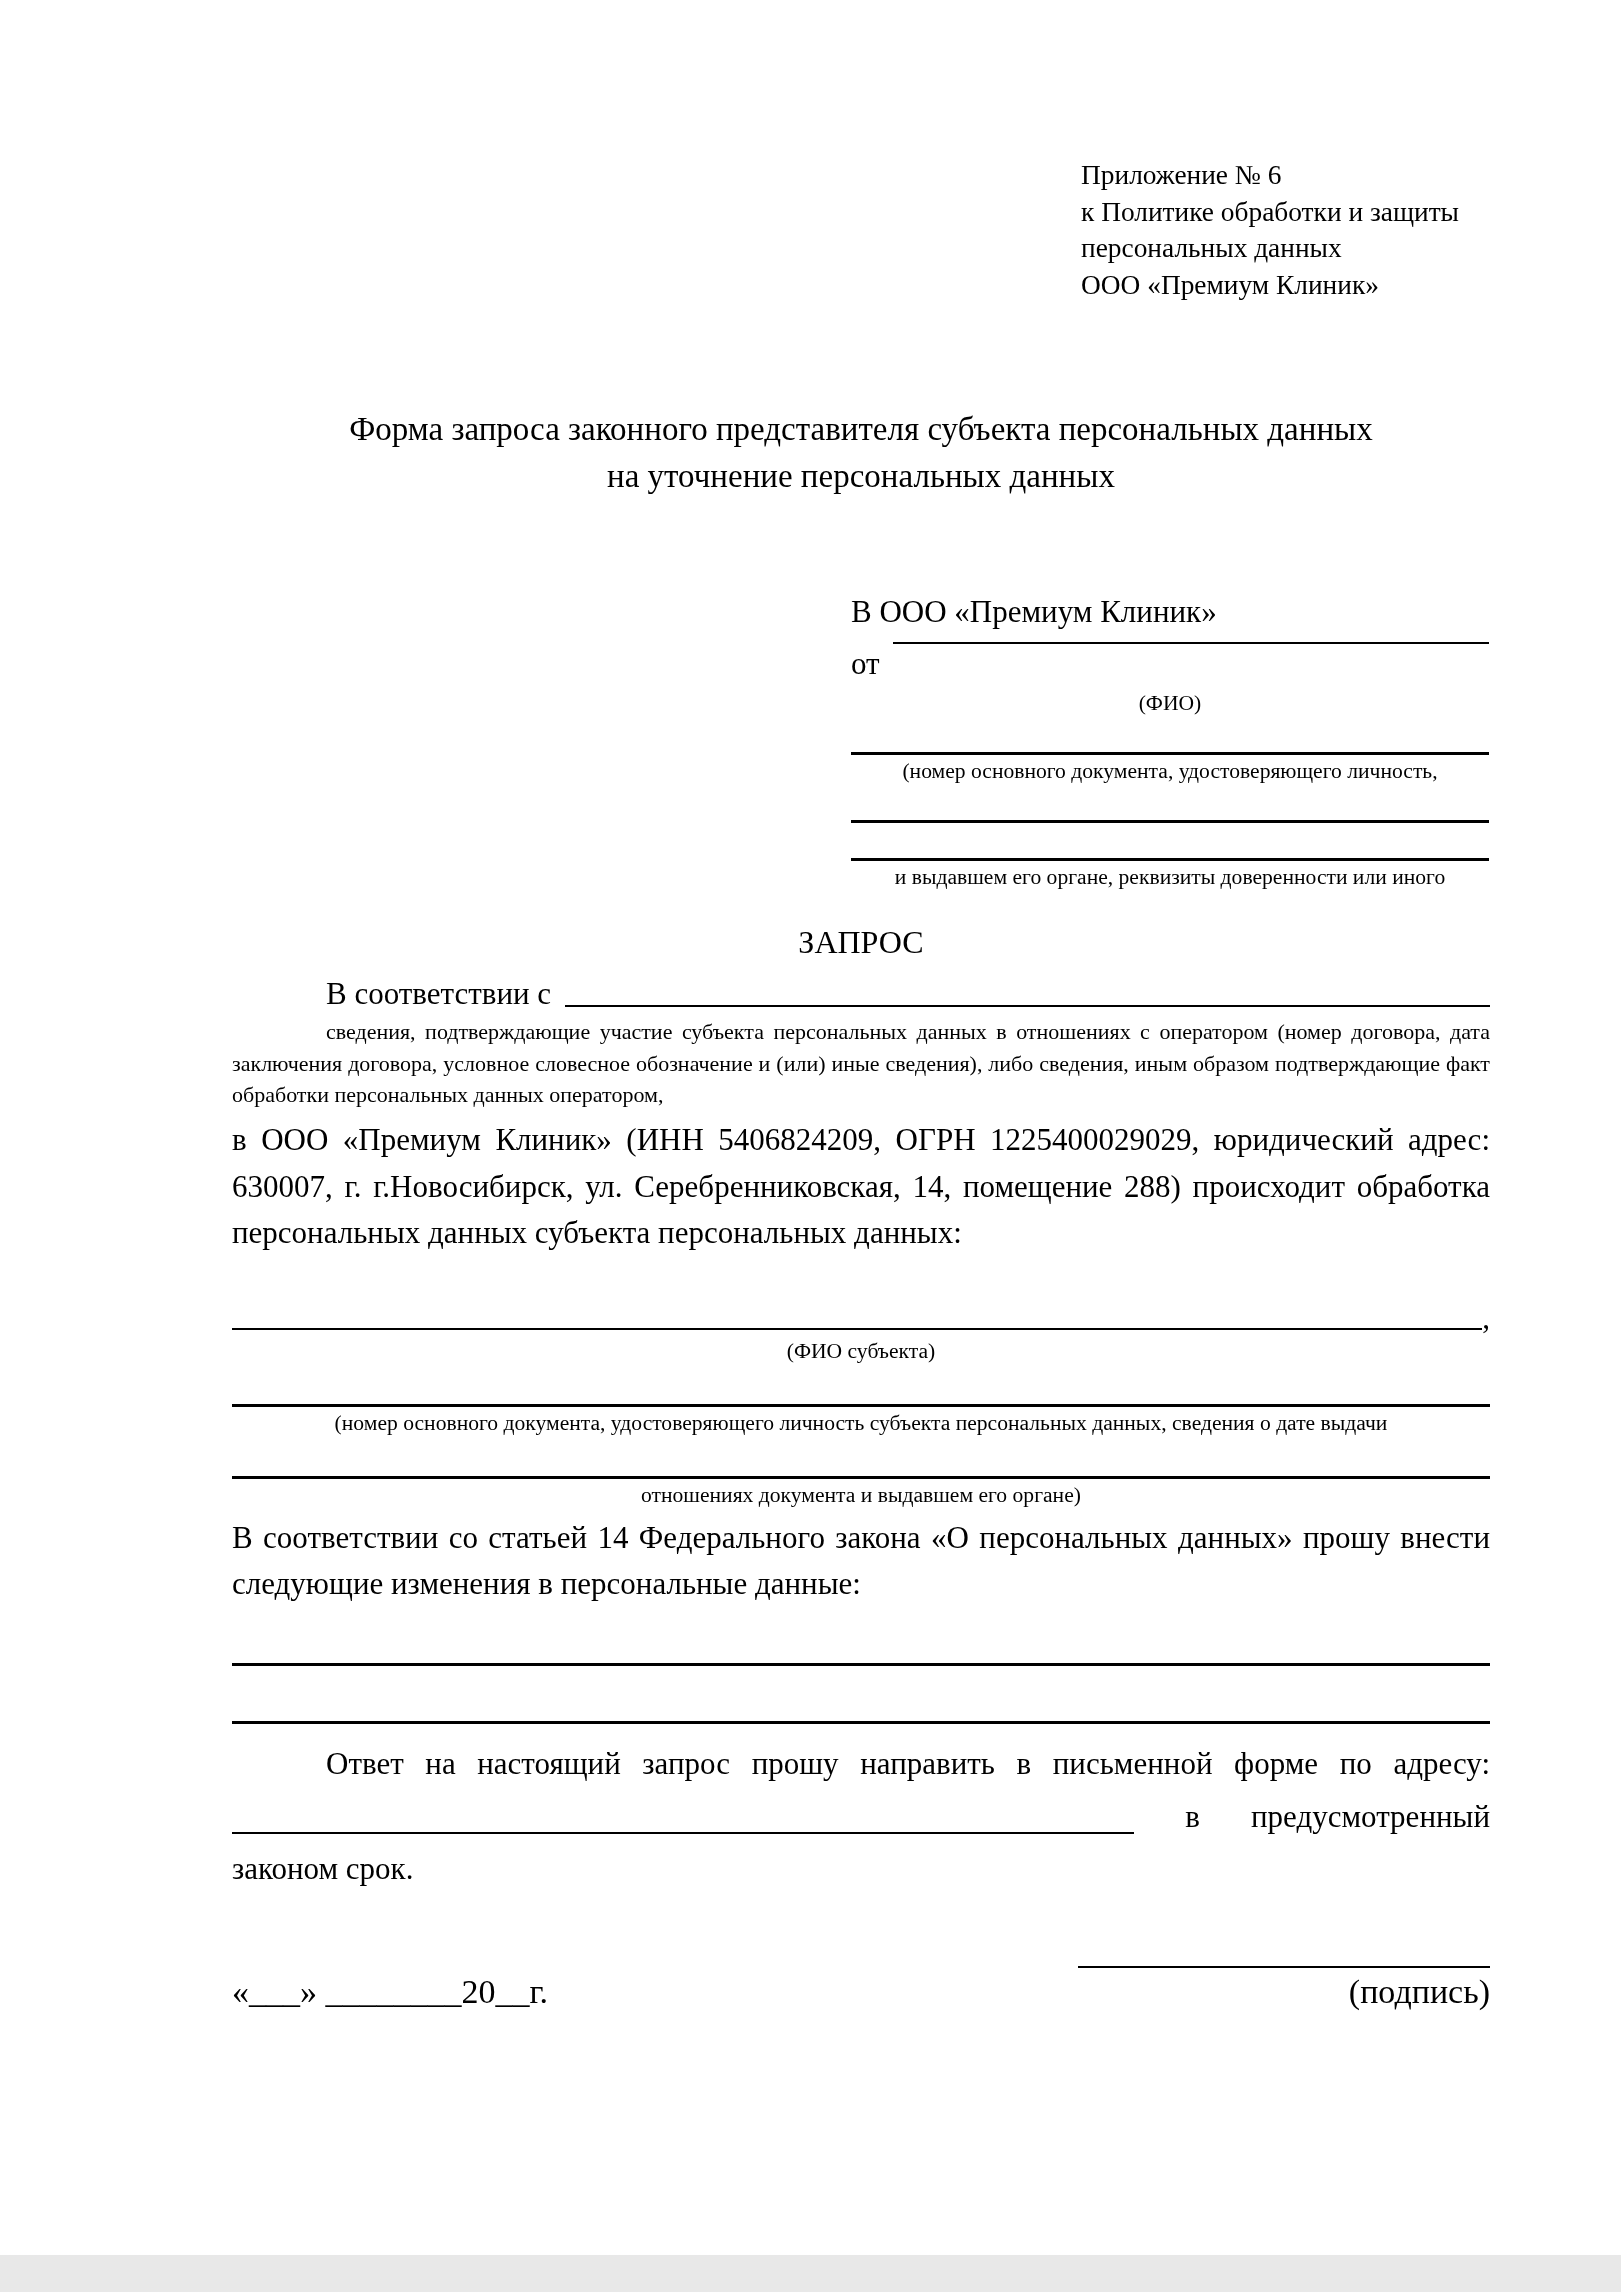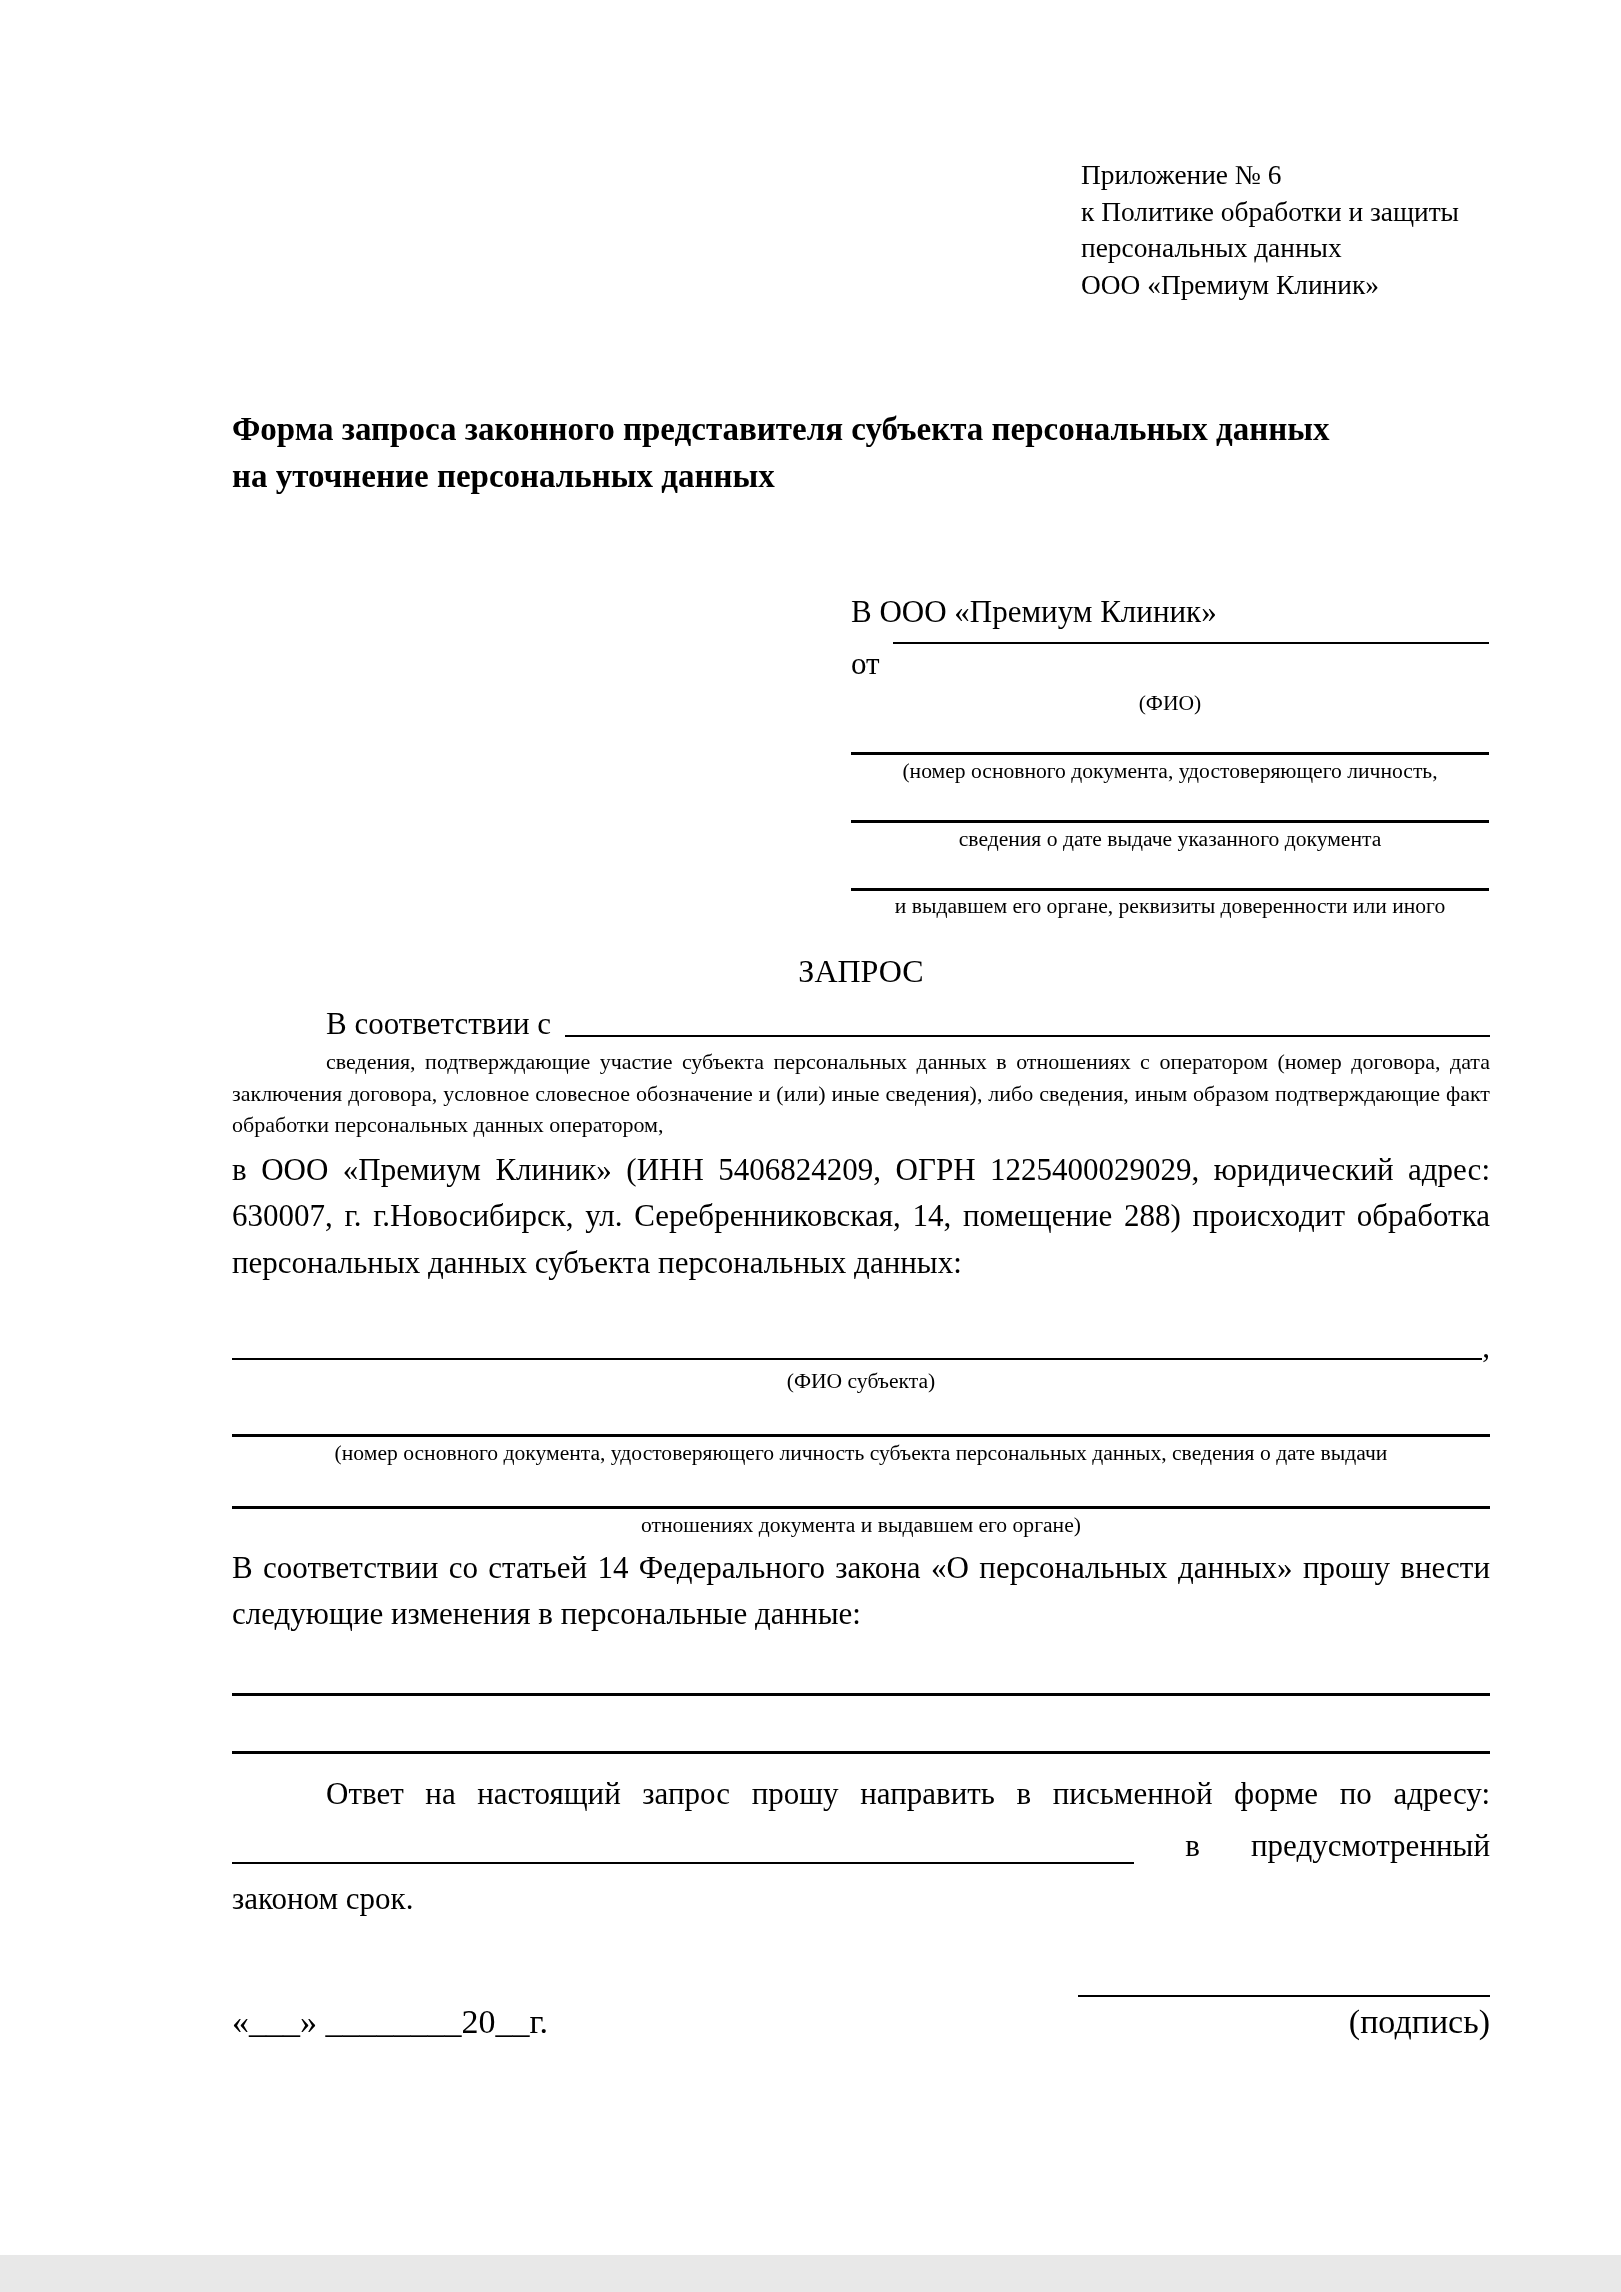--- a/index.html
+++ b/index.html
@@ -9,21 +9,21 @@
     color:#000;
     font-family:"Liberation Serif","DejaVu Serif",serif;
     box-sizing:border-box;
     padding:157px 131px 0 232px;
     margin:0 auto;
     position:relative;
   }
   
   .header-right { margin-left:849px; font-size:27.4px; line-height:1.34; }
   
-  .title { margin:102px 0 0 0; text-align:left; font-weight:bold; font-size:33px; line-height:1.42; }
+  .title { margin:102px 0 0 0; text-align:center; font-weight:normal; font-size:33px; line-height:1.42; }
   
   .addressee { margin-top:90px; margin-left:619px; width:638px; font-size:31px; line-height:1.45; }
   .from-row { display:flex; align-items:flex-start; margin-top:7.8px; }
   .from-row .fill { flex:1; border-bottom:2.9px solid #000; margin-left:13.7px; margin-bottom:5.9px; }
   .cap { font-size:21.6px; line-height:1.25; text-align:center; margin-top:2.9px; }
   .addr-field { margin-top:35px; }
   .addr-field .line { height:2.9px; background:#000; }
   
   .req-heading { text-align:center; font-size:32px; margin-top:33px; }
   .intro-row { display:flex; align-items:flex-end; font-size:31px; margin-top:15.7px; }
@@ -67,21 +67,20 @@
       <span class="fill"></span>
     </div>
     <div class="cap">(ФИО)</div>
 
     <div class="addr-field">
       <div class="line"></div>
       <div class="cap">(номер основного документа, удостоверяющего личность,</div>
     </div>
     <div class="addr-field">
       <div class="line"></div>
-      <div class="cap">сведения о дате выдаче указанного документа</div>
     </div>
     <div class="addr-field">
       <div class="line"></div>
       <div class="cap">и выдавшем его органе, реквизиты доверенности или иного</div>
     </div>
   </div>
 
   <div class="req-heading">ЗАПРОС</div>
 
   <div class="intro-row">

